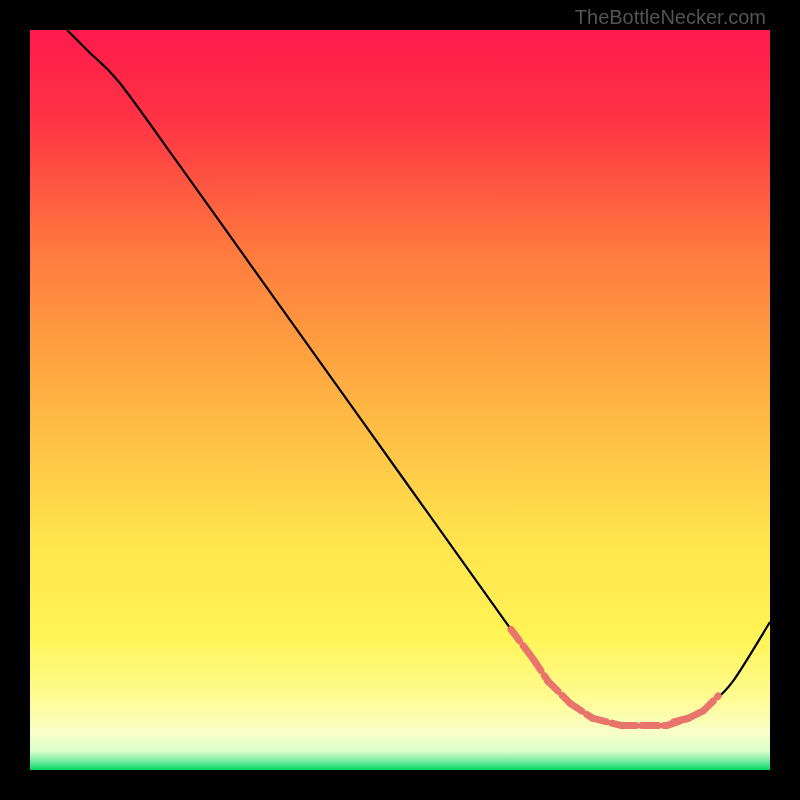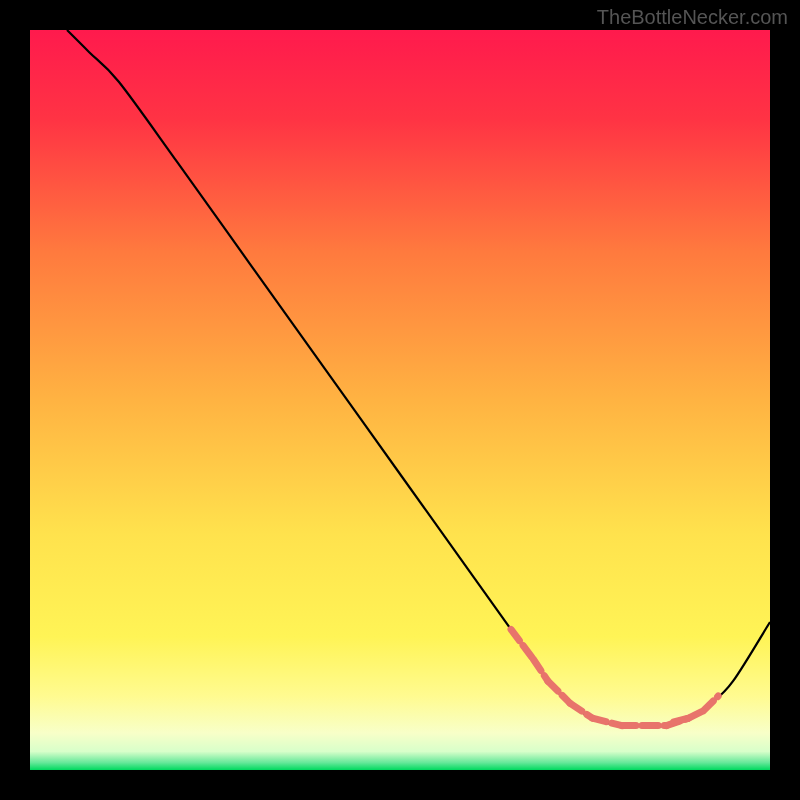--- a/index.html
+++ b/index.html
@@ -10,21 +10,21 @@
     body {
       width: 800px;
       height: 800px;
       background: #000;
       position: relative;
       overflow: hidden;
     }
     .watermark {
       position: absolute;
       top: 6px;
-      right: 12px;
+      right: 34px;
       font-family: Arial, sans-serif;
       font-size: 20px;
       color: #555;
       z-index: 10;
     }
     .chart-container {
       position: absolute;
       top: 30px;
       left: 30px;
       width: 740px;

